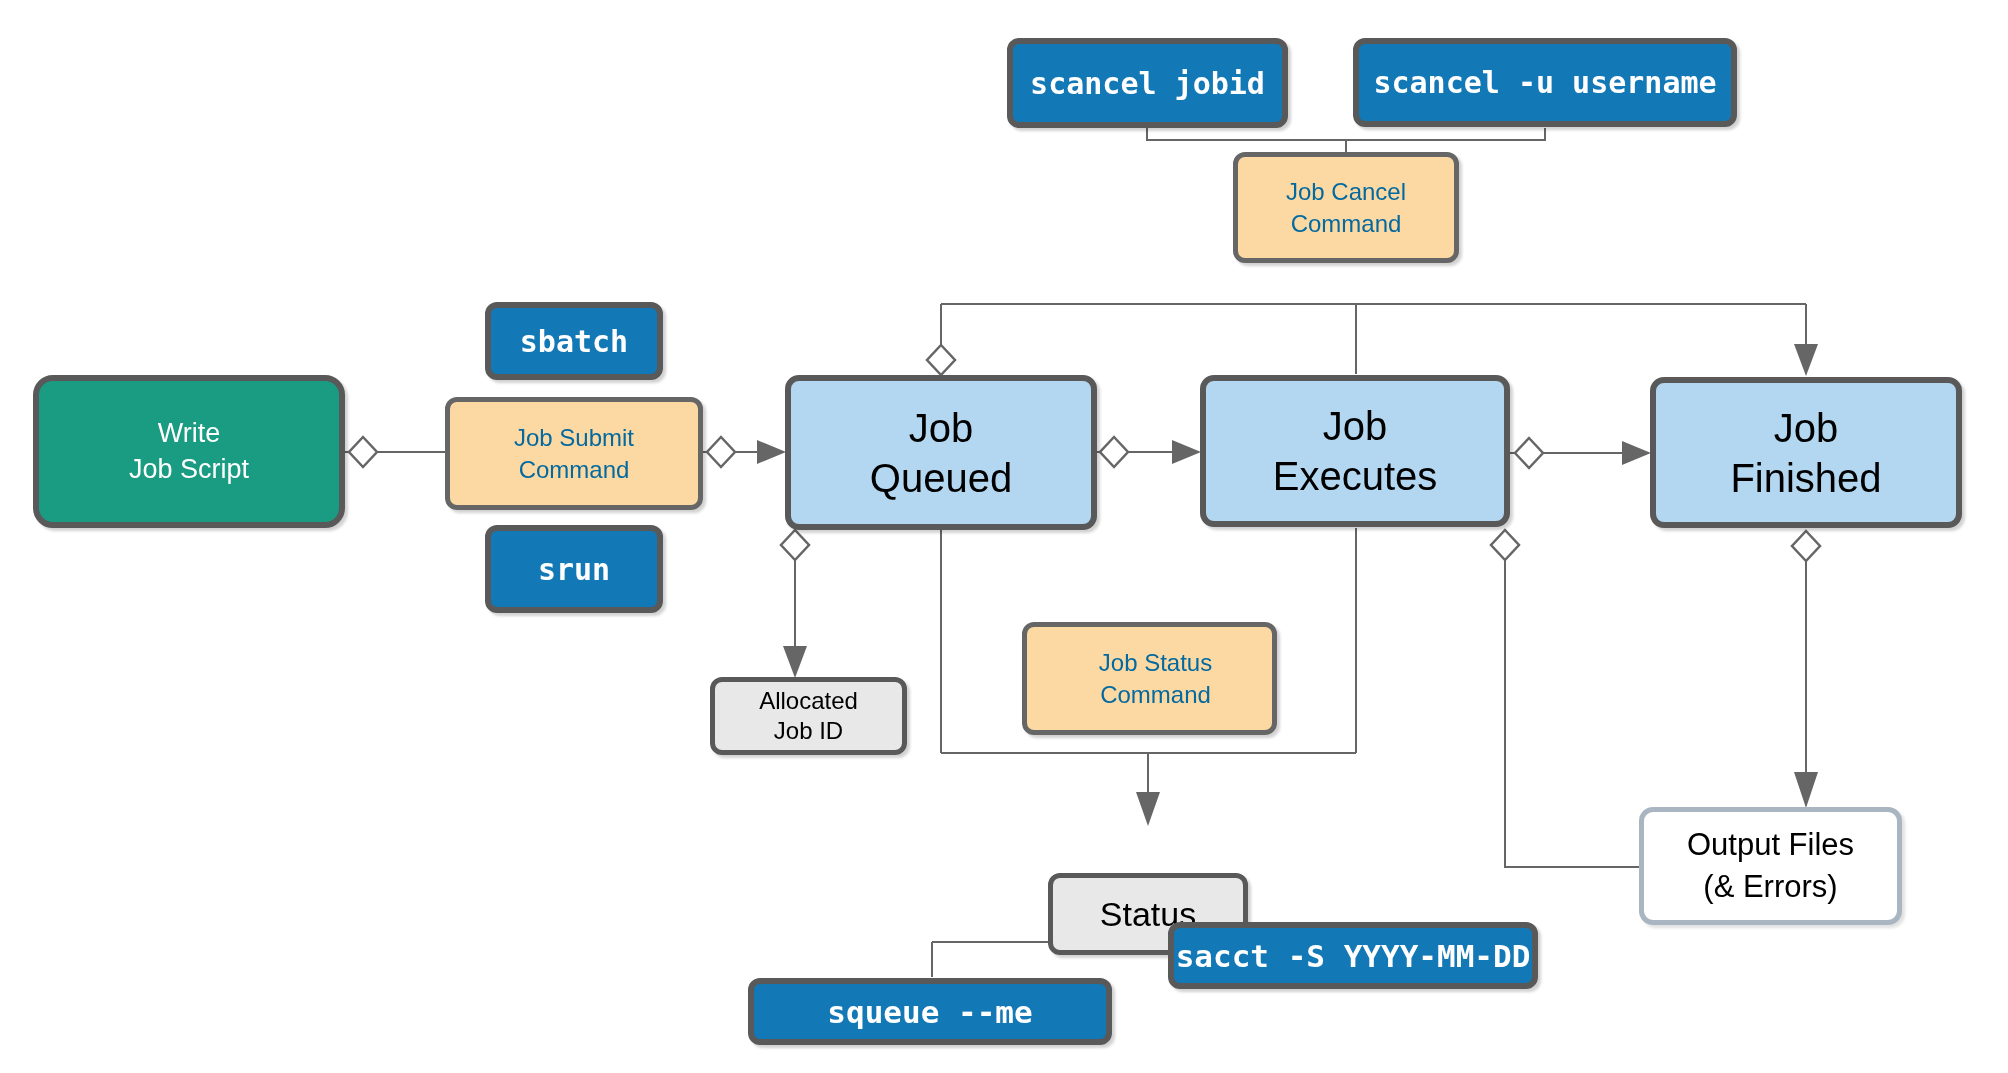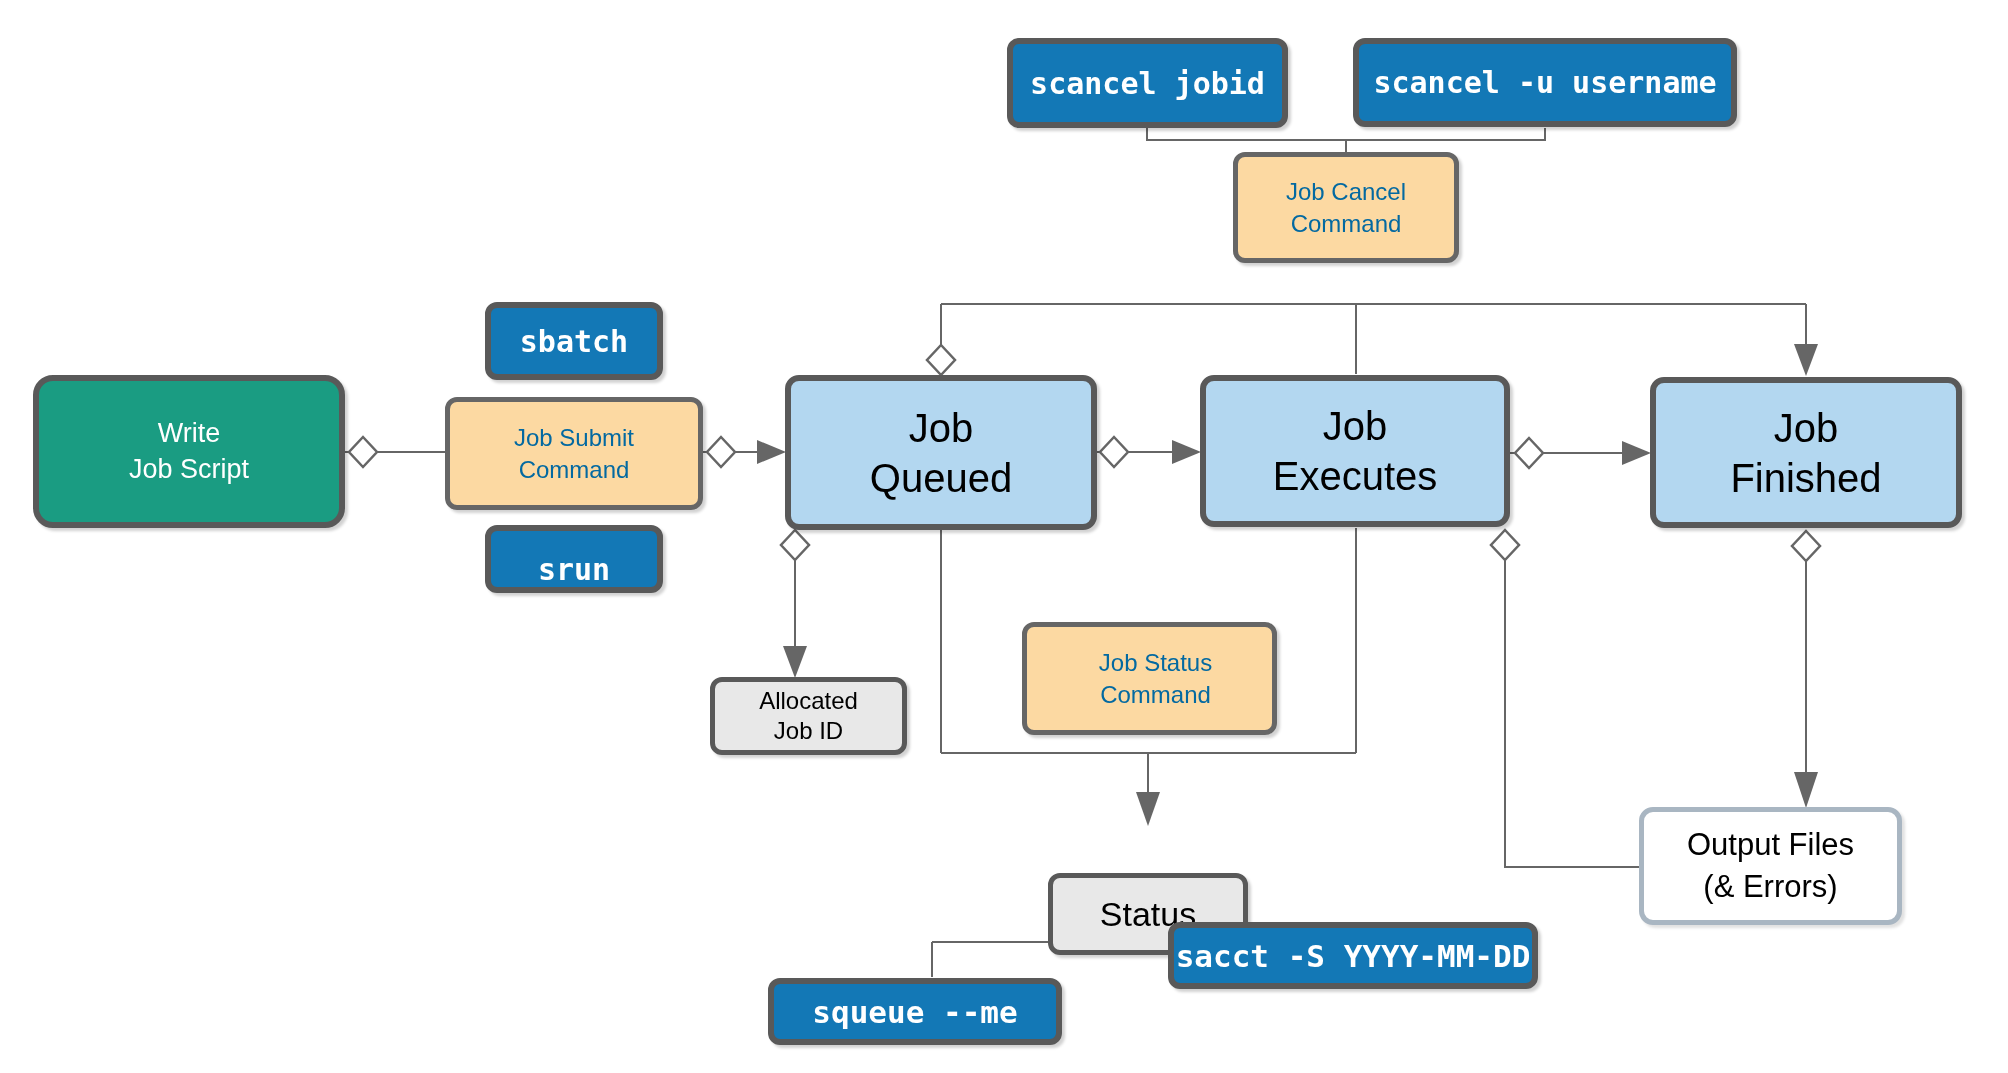--- a/index.html
+++ b/index.html
@@ -139,21 +139,21 @@
 
   <div class="node cmd" style="left:485px;top:302px;width:178px;height:78px;">
     <span>sbatch</span>
   </div>
 
   <div class="node tag" style="left:445px;top:397px;width:258px;height:113px;">
     <span>Job Submit
 Command</span>
   </div>
 
-  <div class="node cmd" style="left:485px;top:525px;width:178px;height:68px;align-items:flex-end;">
+  <div class="node cmd" style="left:485px;top:525px;width:178px;height:88px;">
     <span>srun</span>
   </div>
 
   <div class="node state" style="left:785px;top:375px;width:312px;height:155px;">
     <span>Job
 Queued</span>
   </div>
 
   <div class="node state" style="left:1200px;top:375px;width:310px;height:152px;">
     <span>Job
@@ -185,21 +185,21 @@
 
   <div class="node tag" style="left:1022px;top:622px;width:255px;height:113px;padding-left:12px;">
     <span>Job Status
 Command</span>
   </div>
 
   <div class="node artifact status-size" style="left:1048px;top:825px;width:200px;height:82px;">
     <span>Status</span>
   </div>
 
-  <div class="node cmd bottom-cmd" style="left:768px;top:978px;width:294px;height:67px;">
+  <div class="node cmd bottom-cmd" style="left:748px;top:978px;width:364px;height:67px;">
     <span>squeue --me</span>
   </div>
 
   <div class="node cmd bottom-cmd" style="left:1168px;top:922px;width:370px;height:67px;">
     <span>sacct -S YYYY-MM-DD</span>
   </div>
 
   <div class="node output" style="left:1639px;top:807px;width:263px;height:118px;">
     <span>Output Files
 (&amp; Errors)</span>

